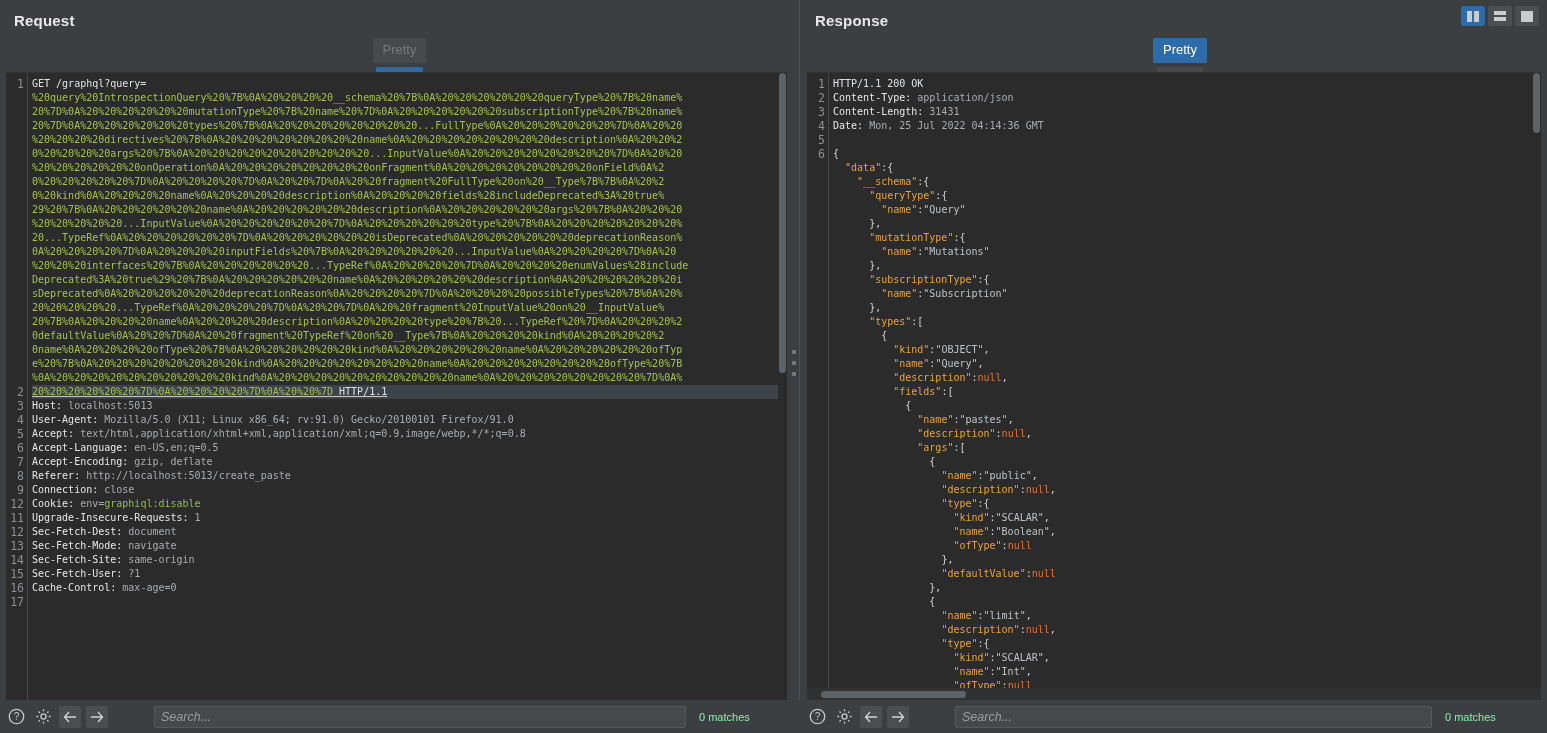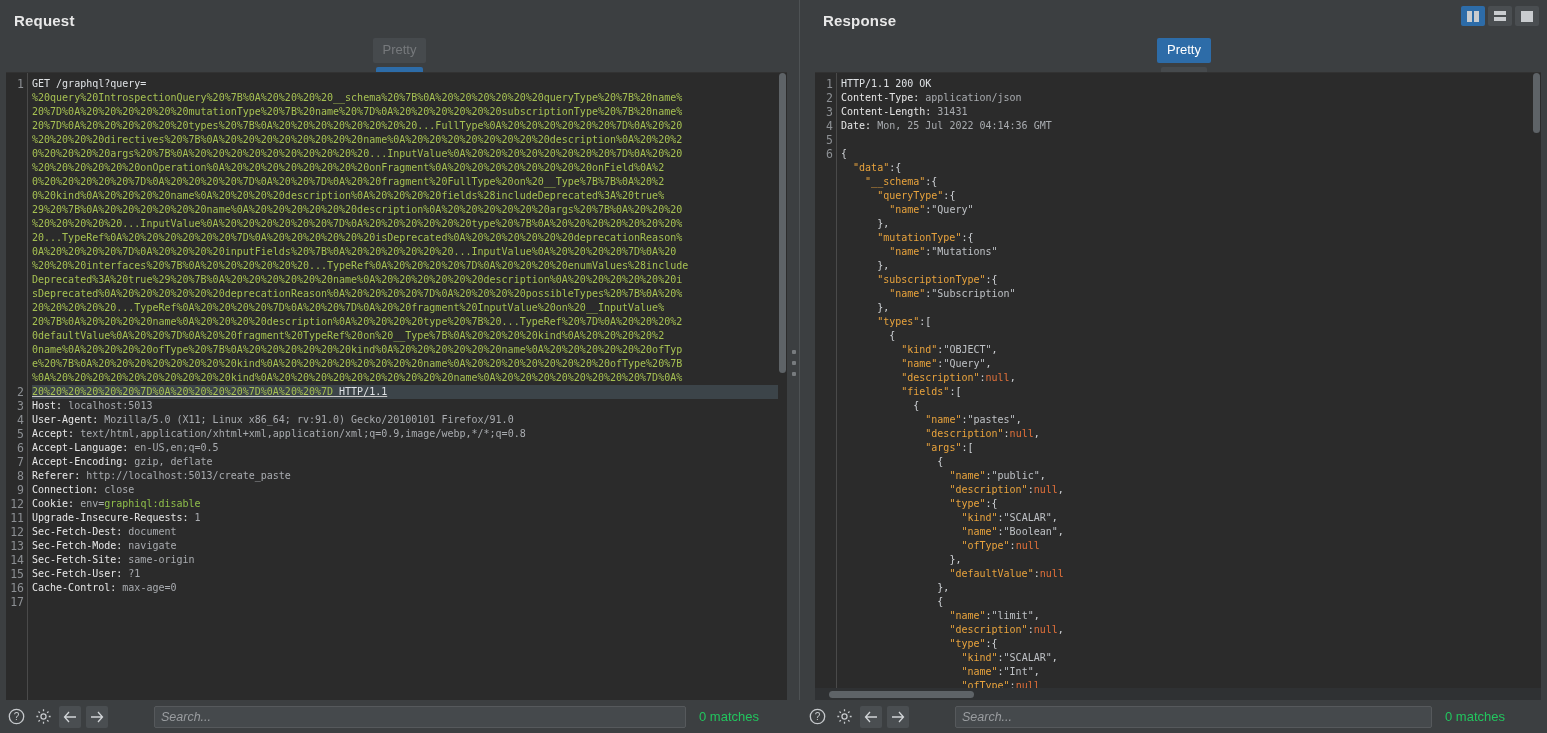--- a/index.html
+++ b/index.html
@@ -47,21 +47,21 @@
   }
   .divider .grip i {
     display: block; width: 4px; height: 4px;
     background: #777b7e; border-radius: 1px;
   }
   .divider .rule {
     position: absolute;
     left: 12px; top: 0; bottom: 0;
     width: 1px; background: #4e5254;
   }
-  .pane-right { flex: 1 1 auto; padding-left: 8px; }
+  .pane-right { flex: 1 1 auto; }
 
   .pane-title {
     font-size: 15px;
     font-weight: bold;
     color: #e8e8e8;
     padding: 12px 0 0 14px;
     height: 38px;
     letter-spacing: .2px;
   }
 
@@ -229,22 +229,22 @@
     font-family: "Liberation Sans", sans-serif;
     font-size: 12.5px;
     font-style: italic;
     padding: 0 6px;
     outline: none;
     min-width: 0;
     margin-left: 41px;
   }
   .search-input::placeholder { color: #9a9da0; font-style: italic; }
   .matches {
-    font-size: 13px;
-    color: #22c55e;
+    font-size: 11px;
+    color: #86efac;
     white-space: nowrap;
     padding: 0 12px 0 8px;
   }
   .bb-left .matches { width: 96px; text-align: left; }
   .bb-right .matches { width: 110px; text-align: left; }
 </style>
 </head>
 <body>
 
 <div class="app">

